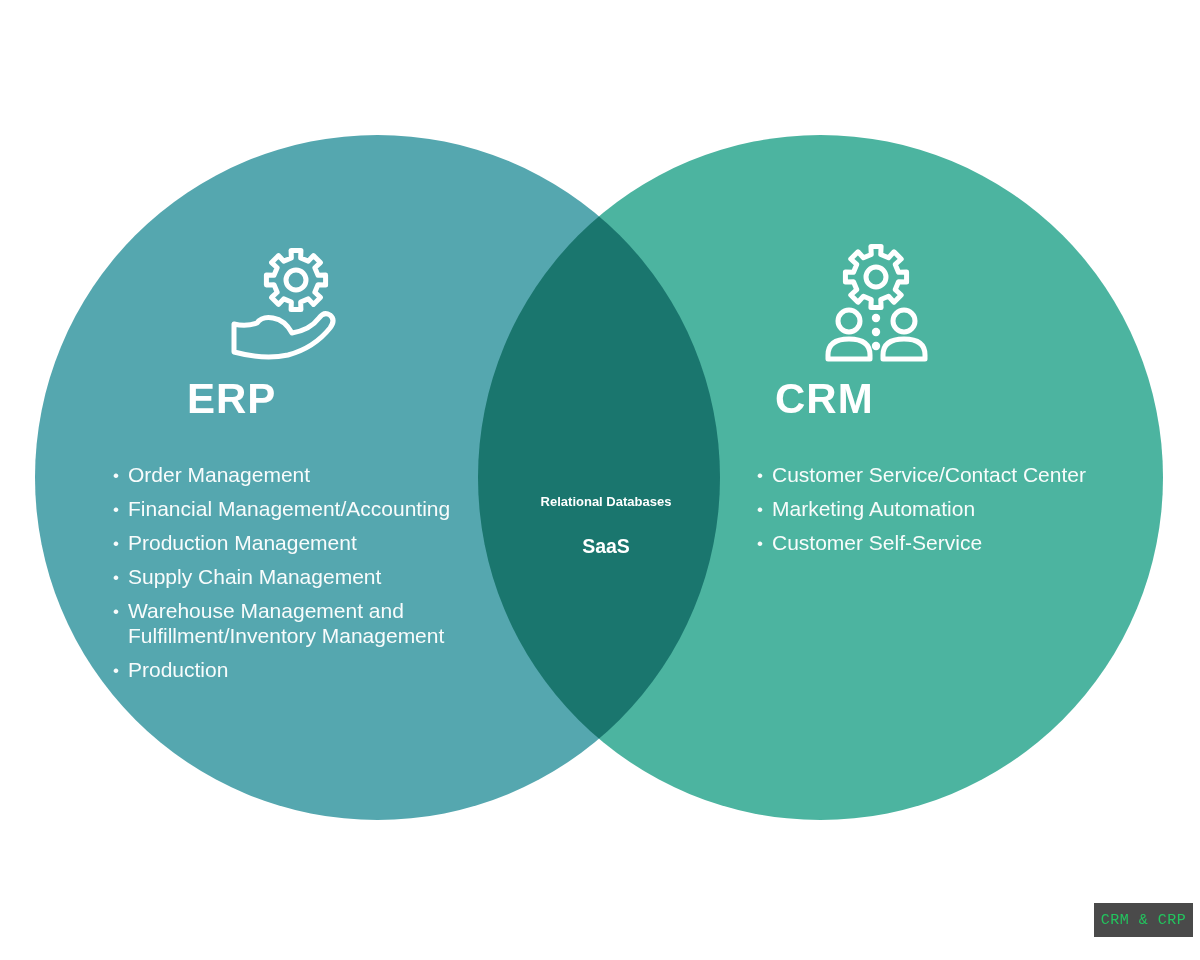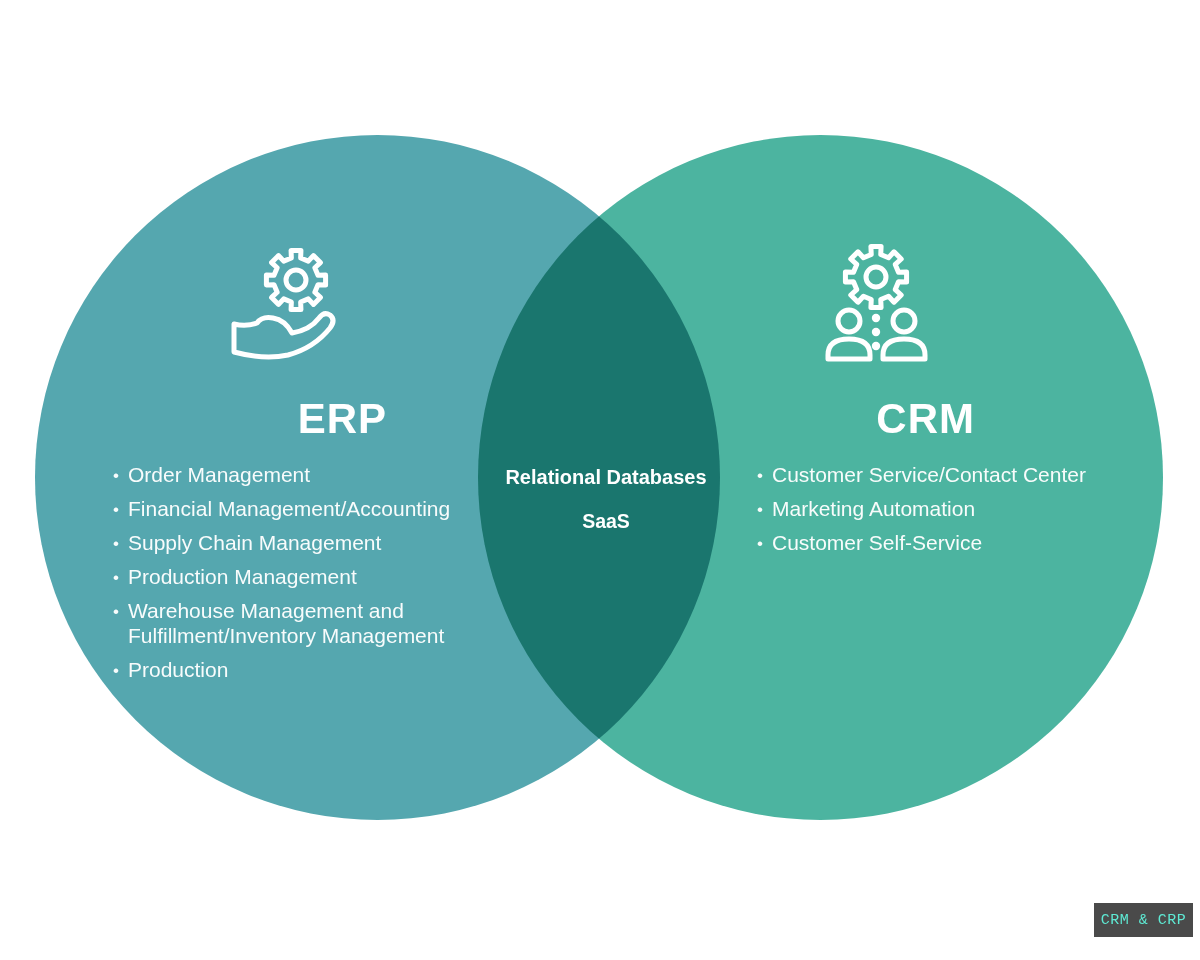--- a/index.html
+++ b/index.html
@@ -23,23 +23,23 @@
   .icon { position:absolute; }
   .icon path, .icon circle {
     stroke:#ffffff; stroke-width:5; fill:none;
     stroke-linejoin:round; stroke-linecap:round;
   }
   .icon .dot { fill:#ffffff; stroke:none; }
   .erp-icon { left:230px; top:246px; width:118px; height:118px; }
   .crm-icon { left:820px; top:242px; width:112px; height:122px; }
 
   .title {
-    position:absolute; width:200px; top:394px;
+    position:absolute; width:200px; top:374px;
     font-size:42px; font-weight:bold; line-height:50px;
-    text-align:right; letter-spacing:1px; color:#ffffff;
+    text-align:left; letter-spacing:1px; color:#ffffff;
   }
   .erp-title { left:187px; }
   .crm-title { left:775px; }
 
   .list {
     position:absolute; top:462px; width:380px;
     margin:0; padding:0; list-style:none;
     font-size:21px; line-height:25px; color:rgba(255,255,255,0.96);
     font-weight:400;
   }
@@ -48,27 +48,27 @@
   .list li { position:relative; padding-left:15px; margin-bottom:9px; }
   .list li::before {
     content:"\2022"; position:absolute; left:0; top:1px;
     font-size:17px; color:rgba(255,255,255,0.96);
   }
 
   .overlap-text {
     position:absolute; left:456px; top:465px; width:300px;
     text-align:center; color:#ffffff;
   }
-  .overlap-line1 { font-size:20px; font-weight:bold; line-height:24px; }
+  .overlap-line1 { font-size:13px; font-weight:bold; line-height:24px;margin-top:25px; }
   .overlap-line2 { font-size:19.5px; font-weight:bold; line-height:24px; margin-top:20px; }
 
   .badge {
     position:absolute; left:1094px; top:903px; width:99px; height:34px;
     display:flex; align-items:center; justify-content:center;
-    color:#5eead4; font-family:"Liberation Mono", monospace;
+    color:#22c55e; font-family:"Liberation Mono", monospace;
     font-size:15px; letter-spacing:0.5px;
   }
 </style>
 </head>
 <body>
 
 <div class="canvas">
 
   <div class="blend-layer">
     <div class="circle left" style="background-color: rgb(85, 167, 175);"></div>
@@ -80,22 +80,22 @@
     <svg class="icon erp-icon" viewBox="0 0 118 118">
       <path d="M61.07,4.41L70.93,4.41L70.65,11.99L78.28,15.15L83.44,9.59L90.41,16.56L84.85,21.72L88.01,29.35L95.59,29.07L95.59,38.93L88.01,38.65L84.85,46.28L90.41,51.44L83.44,58.41L78.28,52.85L70.65,56.01L70.93,63.59L61.07,63.59L61.35,56.01L53.72,52.85L48.56,58.41L41.59,51.44L47.15,46.28L43.99,38.65L36.41,38.93L36.41,29.07L43.99,29.35L47.15,21.72L41.59,16.56L48.56,9.59L53.72,15.15L61.35,11.99Z"></path>
       <circle cx="66" cy="34" r="10"></circle>
       <path d="M 4,78 L 4,106 Q 34,114 58,109 Q 84,102 100,82 Q 106,74 100,69 Q 94,65 89,72 Q 80,84 62,87 Q 55,74 43,72 Q 32,70 27,77 Q 16,81 4,78 Z"></path>
     </svg>
     <div class="title erp-title">ERP</div>
 
     <ul class="list erp-list">
       <li>Order Management</li>
       <li>Financial Management/Accounting</li>
+      <li>Production Management</li>
       <li>Supply Chain Management</li>
-      <li>Production Management</li>
       <li>Warehouse Management and Fulfillment/Inventory Management</li>
       <li>Production</li>
     </ul>
 
     <svg class="icon crm-icon" viewBox="0 0 112 122">
       <path d="M50.91,4.42L61.09,4.42L60.75,12.50L68.55,15.73L74.02,9.78L81.22,16.98L75.27,22.45L78.50,30.25L86.58,29.91L86.58,40.09L78.50,39.75L75.27,47.55L81.22,53.02L74.02,60.22L68.55,54.27L60.75,57.50L61.09,65.58L50.91,65.58L51.25,57.50L43.45,54.27L37.98,60.22L30.78,53.02L36.73,47.55L33.50,39.75L25.42,40.09L25.42,29.91L33.50,30.25L36.73,22.45L30.78,16.98L37.98,9.78L43.45,15.73L51.25,12.50Z"></path>
       <circle cx="56" cy="35" r="10"></circle>
       <circle cx="29" cy="79" r="11"></circle>
       <path d="M 8,117 L 8,113 Q 8,97 29,97 Q 50,97 50,113 L 50,117 Z"></path>
       <circle cx="84" cy="79" r="11"></circle>

